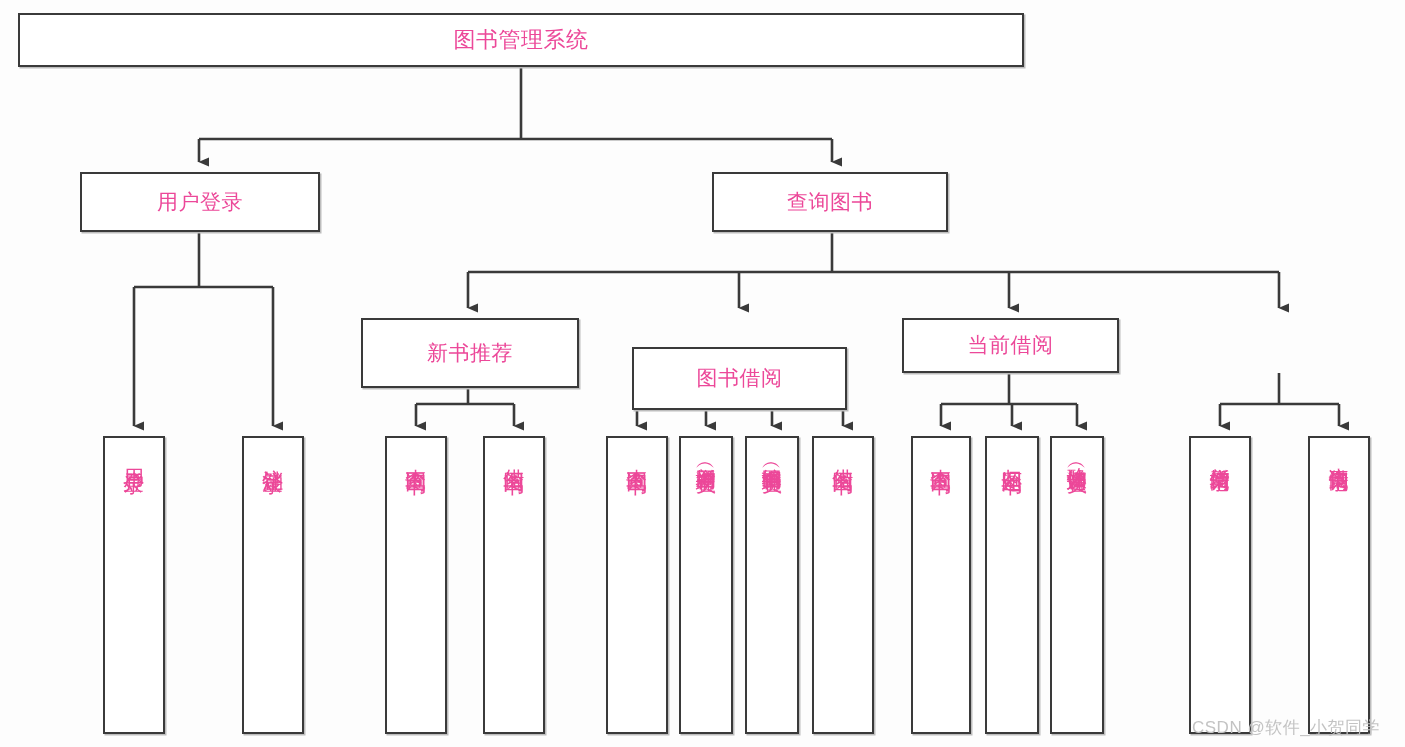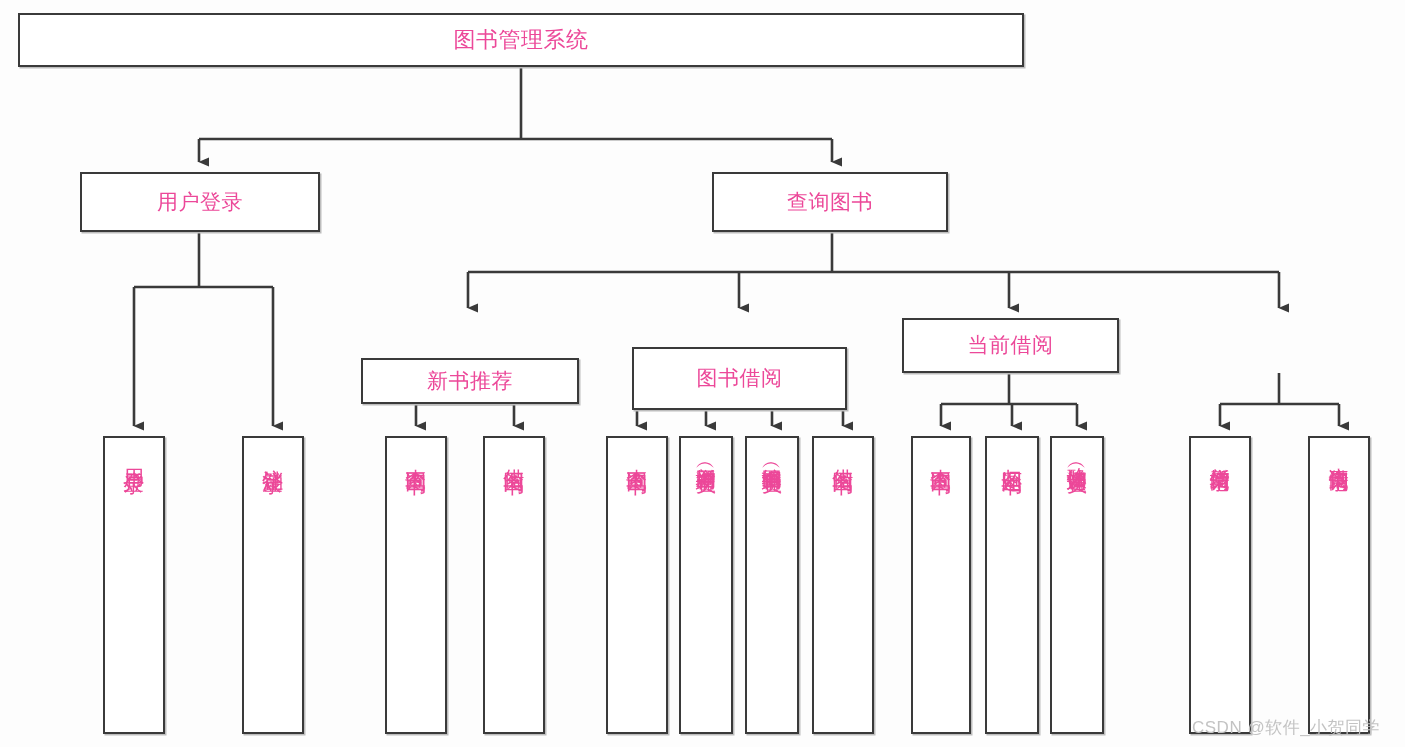--- a/index.html
+++ b/index.html
@@ -135,21 +135,21 @@
     <span class="lbl">图书管理系统</span>
   </div>
 
   <div class="node horiz" style="left: 80px; top: 172px; width: 240px; height: 60px;">
     <span class="lbl">用户登录</span>
   </div>
   <div class="node horiz" style="left: 712px; top: 172px; width: 236px; height: 60px;">
     <span class="lbl">查询图书</span>
   </div>
 
-  <div class="node horiz" style="left: 361px; top: 318px; width: 218px; height: 46px; margin-top: 40px;">
+  <div class="node horiz" style="left: 361px; top: 318px; width: 218px; height: 70px;">
     <span class="lbl">新书推荐</span>
   </div>
   <div class="node horiz" style="left: 632px; top: 318px; width: 215px; height: 63px; margin-top: 29px;">
     <span class="lbl">图书借阅</span>
   </div>
   <div class="node horiz" style="left: 902px; top: 318px; width: 217px; height: 55px;">
     <span class="lbl">当前借阅</span>
   </div>
 
   <div class="node vert" style="left: 103px; top: 436px; width: 62px; height: 298px;">

